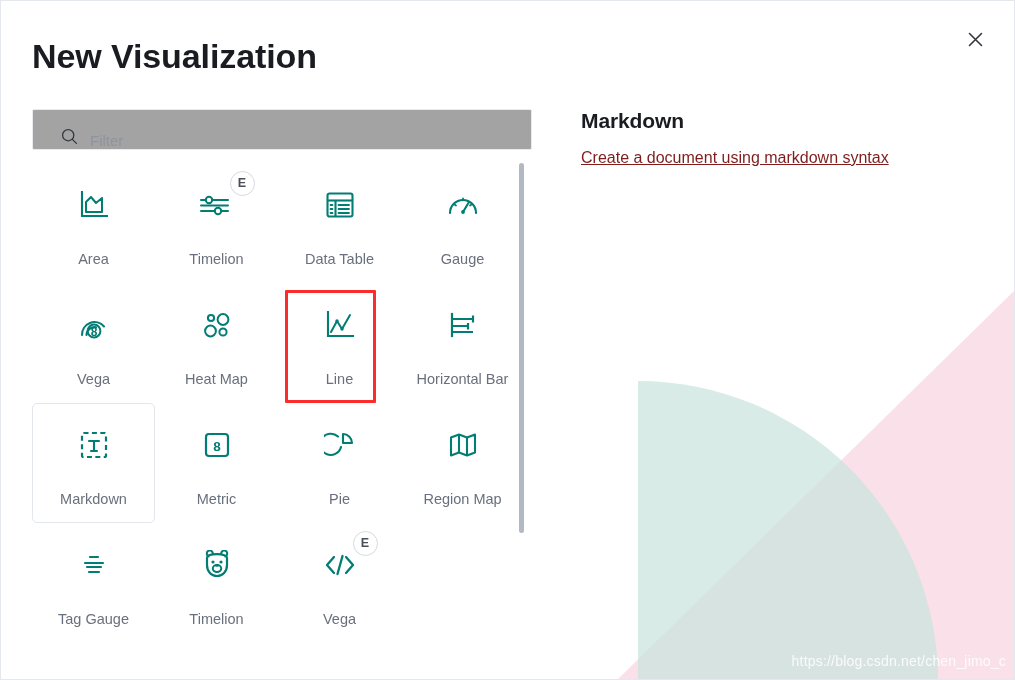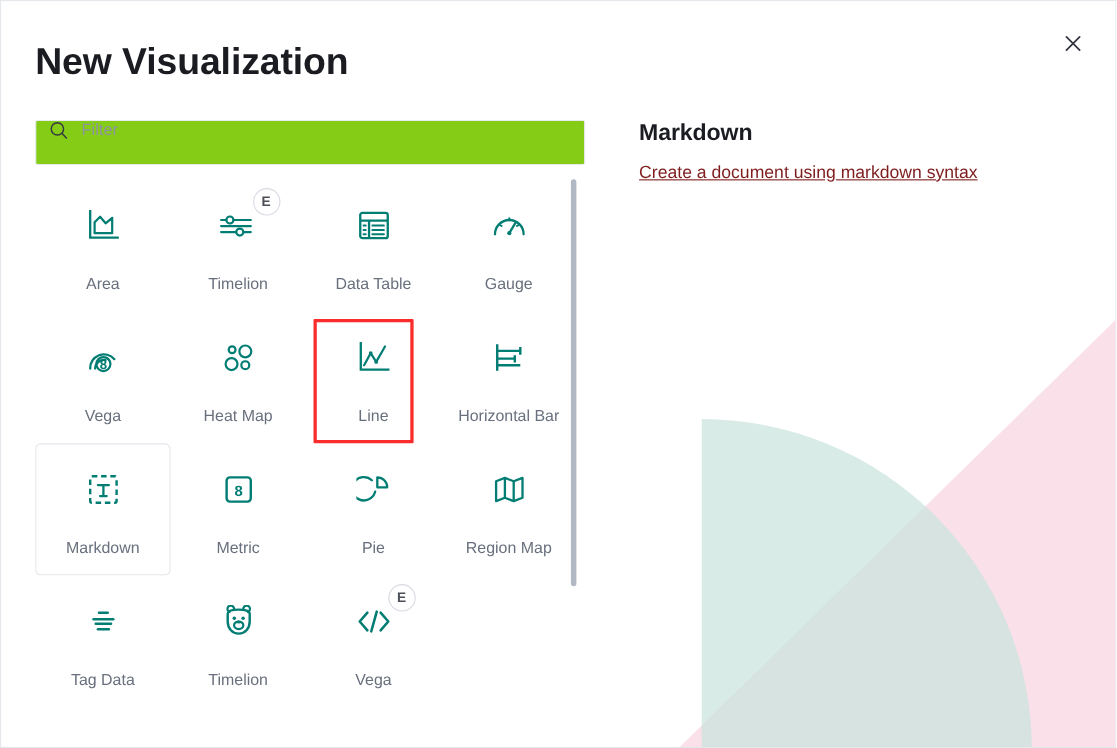--- a/index.html
+++ b/index.html
@@ -71,25 +71,25 @@
     left: 0; top: 94px;
     width: 545px; height: 586px;
   }
   #filter-row {
     position: absolute;
     left: 31px; top: 14px;
     width: 500px; height: 41px;
   }
   #filter-box {
     width: 100%; height: 100%;
-    background: #84cc16;
+    background: #a3a3a3;
     border: 1px solid #e8eaee;
     border-radius: 2px;
-    display: flex; align-items: flex-start;
-    padding: 0 12px;
+    display: flex; align-items: flex-end;
+    padding: 0 28px;
   }
   #filter-box svg { flex: none; }
   #filter-input {
     flex: 1;
     border: none; outline: none; background: transparent;
     font-family: "Liberation Sans", sans-serif;
     font-size: 15px;
     color: #343741;
     margin-left: 12px;
   }
@@ -194,20 +194,21 @@
     text-decoration: underline;
   }
 </style>
 </head>
 <body>
 
 <div id="modal">
 
   <div class="deco deco-pink"></div>
   <div class="deco deco-teal"></div>
+  <div class="watermark">https://blog.csdn.net/chen_jimo_c</div>
 
   <button id="close-btn">
     <span>
       <svg width="15" height="15" viewBox="0 0 15 15" aria-hidden="true">
         <path d="M1.5 1.5 L13.5 13.5 M13.5 1.5 L1.5 13.5" stroke="#343741" stroke-width="1.6" stroke-linecap="round"></path>
       </svg>
     </span>
   </button>
 
   <div id="title">New Visualization</div>
@@ -355,21 +356,21 @@
           </div>
           <div class="vis-card">
             <div class="icon-wrap">
               <svg width="32" height="26" viewBox="0 0 32 26">
                 <path d="M12 5 H20" stroke="#017d73" stroke-width="2.2" stroke-linecap="round"></path>
                 <path d="M7 11 H25" stroke="#017d73" stroke-width="2.2" stroke-linecap="round"></path>
                 <path d="M9 15 H23" stroke="#017d73" stroke-width="2.2" stroke-linecap="round"></path>
                 <path d="M11 20 H21" stroke="#017d73" stroke-width="2.2" stroke-linecap="round"></path>
               </svg>
             </div>
-            <div class="vis-label">Tag Data</div>
+            <div class="vis-label">Tag Gauge</div>
           </div>
           <div class="vis-card">
             <div class="icon-wrap">
               <svg width="30" height="30" viewBox="0 0 30 30">
                 <path d="M7.5 6.5 A3 3 0 1 1 10.6 4.6 M22.5 6.5 A3 3 0 1 0 19.4 4.6" fill="none" stroke="#017d73" stroke-width="2"></path>
                 <path d="M5 8 C5 5.5 9 4.2 15 4.2 C21 4.2 25 5.5 25 8 V15 C25 21.5 20.6 26 15 26 C9.4 26 5 21.5 5 15 Z" fill="none" stroke="#017d73" stroke-width="2.2" stroke-linejoin="round"></path>
                 <circle cx="11" cy="12" r="1.6" fill="#017d73"></circle>
                 <circle cx="19" cy="12" r="1.6" fill="#017d73"></circle>
                 <ellipse cx="15" cy="18.5" rx="4.2" ry="3.4" fill="none" stroke="#017d73" stroke-width="2"></ellipse>
                 <ellipse cx="15" cy="15.4" rx="1.9" ry="1.4" fill="#017d73"></ellipse>

